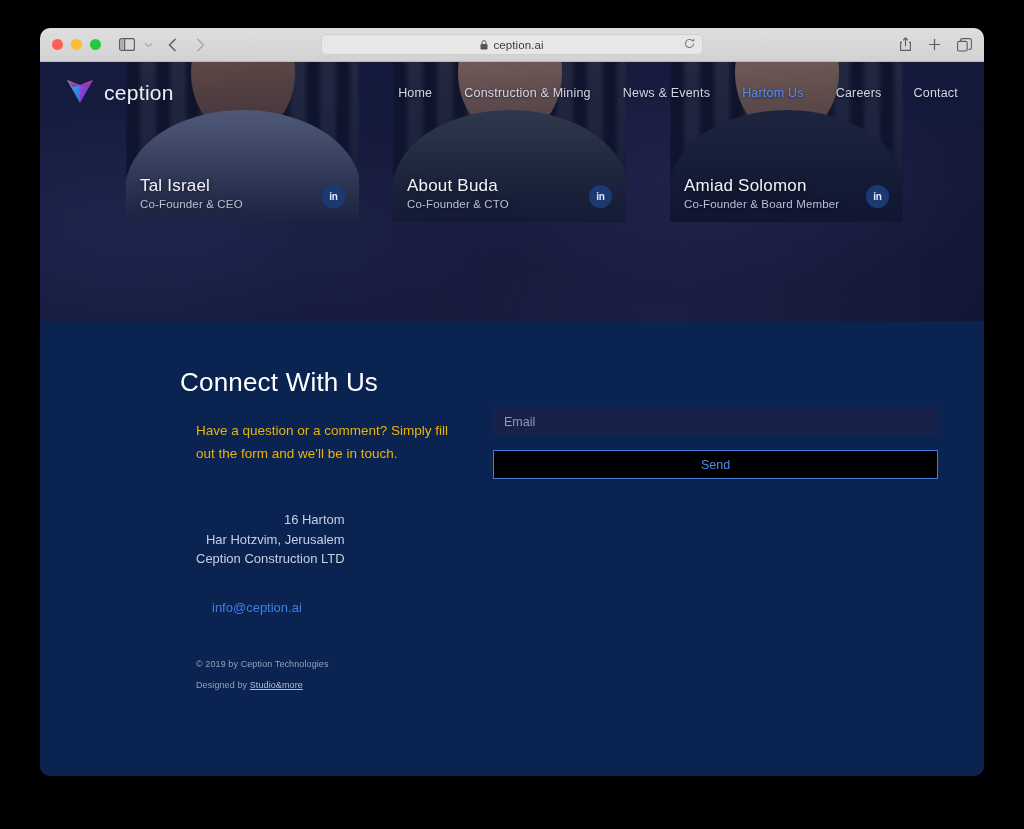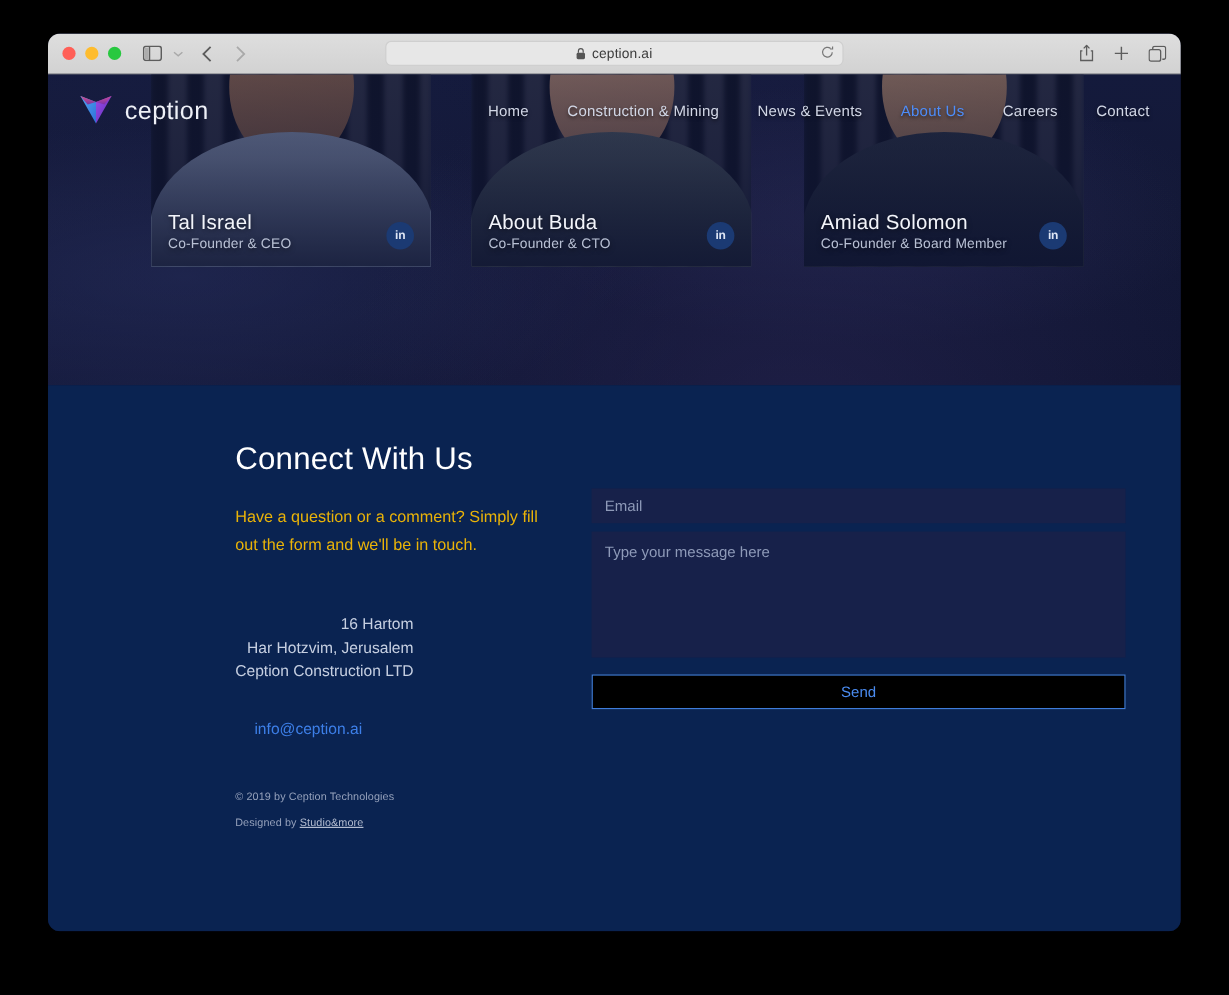--- a/index.html
+++ b/index.html
@@ -179,21 +179,21 @@
   
   .contact {
     position: relative;
     background: #0a2351;
     height: 455px;
     padding: 0;
   }
   .contact-inner { position: relative; width: 100%; height: 100%; }
 
   .h2 {
-    position: absolute; left: 156px; top: 46px;
+    position: absolute; left: 140px; top: 46px;
     font-size: 26px; color: #ffffff; letter-spacing: .2px;
   }
   .lead {
     position: absolute; left: 156px; top: 98px;
     width: 268px;
     font-size: 13.5px; line-height: 23px; color: #eab308;
   }
   .addr {
     position: absolute; left: 156px; top: 189px;
     font-size: 13px; line-height: 19.5px; color: #c6cfe1; text-align: right;
@@ -394,21 +394,21 @@
               <polygon points="3,4 16,9 9,11" fill="url(#g3)" opacity=".95"></polygon>
               <polygon points="29,4 16,9 23,11" fill="url(#g3)" opacity=".8"></polygon>
             </svg>
           </span>
           <span class="logo-text">ception</span>
         </div>
         <div class="navlinks">
           <span class="navlink">Home</span>
           <span class="navlink">Construction &amp; Mining</span>
           <span class="navlink">News &amp; Events</span>
-          <span class="navlink active">About Us</span>
+          <span class="navlink active">Hartom Us</span>
           <span class="navlink">Careers</span>
           <span class="navlink">Contact</span>
         </div>
       </div>
     </div>
 
     <div class="contact">
       <div class="contact-inner">
         <div class="h2">Connect With Us</div>
         <div class="lead">Have a question or a comment? Simply fill out the form and we'll be in touch.</div>
@@ -423,22 +423,19 @@
 
         <div class="fineprint1">© 2019 by Ception Technologies</div>
         <div class="fineprint2">
           <span>Designed by </span><a>Studio&amp;more</a>
         </div>
 
         <div class="form">
           <div class="row">
             <input class="field full" type="text" placeholder="Email" style="">
           </div>
-          <div class="row">
-            <textarea class="field full" placeholder="Type your message here" style=""></textarea>
-          </div>
           <button class="send">Send</button>
         </div>
       </div>
     </div>
 
   </div>
 </div>
 
 </body></html>

